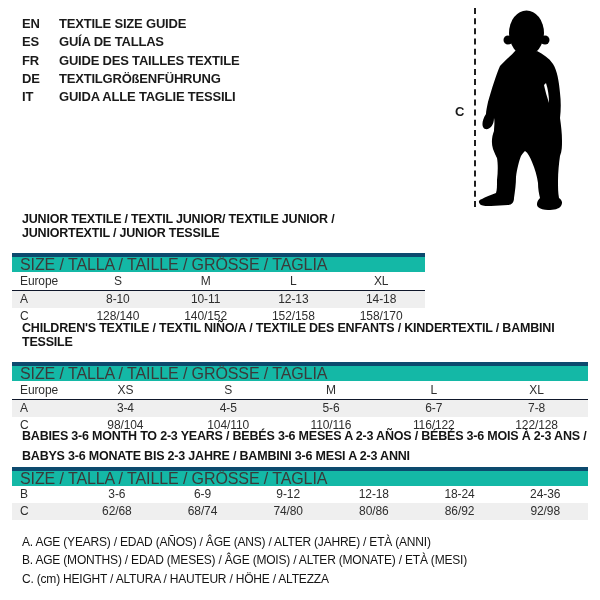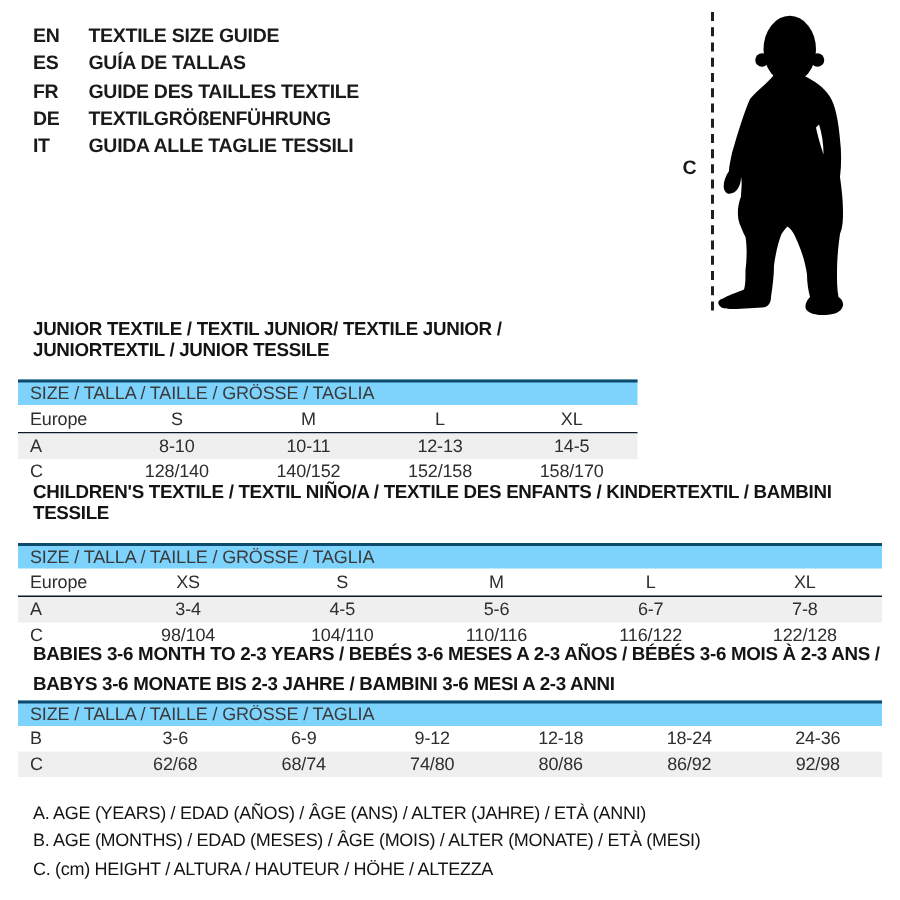--- a/index.html
+++ b/index.html
@@ -17,22 +17,22 @@
   .height-label{position:absolute;left:455px;top:104px;font-size:13px;font-weight:700;}
   .baby-svg{position:absolute;left:470px;top:0;}
   
   .tsec{position:absolute;left:12px;}
   .tsec.t1{top:212px;width:413px;}
   .tsec.t2{top:321px;width:576px;}
   .tsec.t3{top:427px;width:576px;}
   .ttl{margin:0 0 13px 10px;font-size:12.5px;font-weight:700;line-height:14px;letter-spacing:-0.2px;color:#141414;}
   .tsec.t3 .ttl{line-height:18px;margin-bottom:2px;}
   .size-bar{
-    background:#7dd3fc;border-top:2px solid #0c4a6e;height:15px;line-height:15px;
-    padding-left:8px;font-size:12px;color:#3a3a3a;letter-spacing:-0.1px;
+    background:#14b8a6;border-top:4px solid #0c4a6e;height:15px;line-height:15px;
+    padding-left:8px;font-size:16px;color:#3a3a3a;letter-spacing:-0.1px;
   }
   .trow{display:flex;height:17px;line-height:17px;font-size:12px;color:#2e2e2e;letter-spacing:-0.1px;}
   .trow.cols-row{height:18px;line-height:18px;border-bottom:1px solid #0f172a;}
   .trow.shaded{background:#efefef;}
   .rlabel{width:62px;padding-left:8px;box-sizing:border-box;text-align:left;}
   .cell{flex:1;text-align:center;}
   
   .notes{position:absolute;left:22px;top:533px;}
   .note-line{font-size:12px;font-weight:400;line-height:18.3px;letter-spacing:-0.2px;color:#141414;}
 </style>
@@ -120,21 +120,21 @@
             <span class="cell">S</span>
             <span class="cell">M</span>
             <span class="cell">L</span>
             <span class="cell">XL</span>
           </div>
           <div class="trow shaded">
             <span class="rlabel">A</span>
             <span class="cell">8-10</span>
             <span class="cell">10-11</span>
             <span class="cell">12-13</span>
-            <span class="cell">14-5</span>
+            <span class="cell">14-18</span>
           </div>
           <div class="trow">
             <span class="rlabel">C</span>
             <span class="cell">128/140</span>
             <span class="cell">140/152</span>
             <span class="cell">152/158</span>
             <span class="cell">158/170</span>
           </div>
         </div>
     </div>

